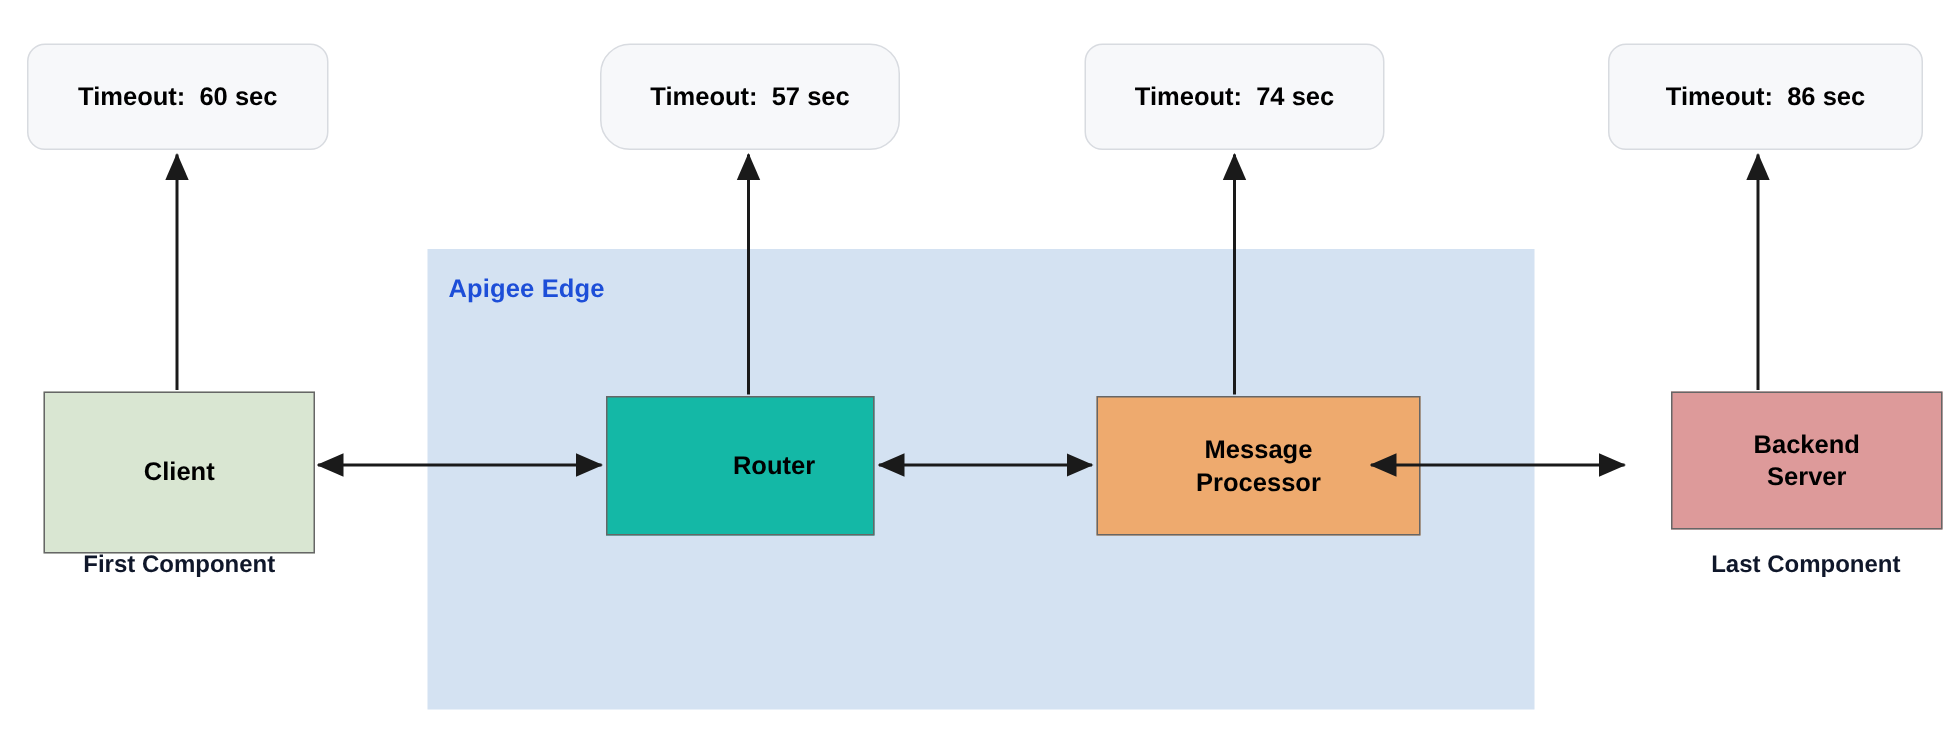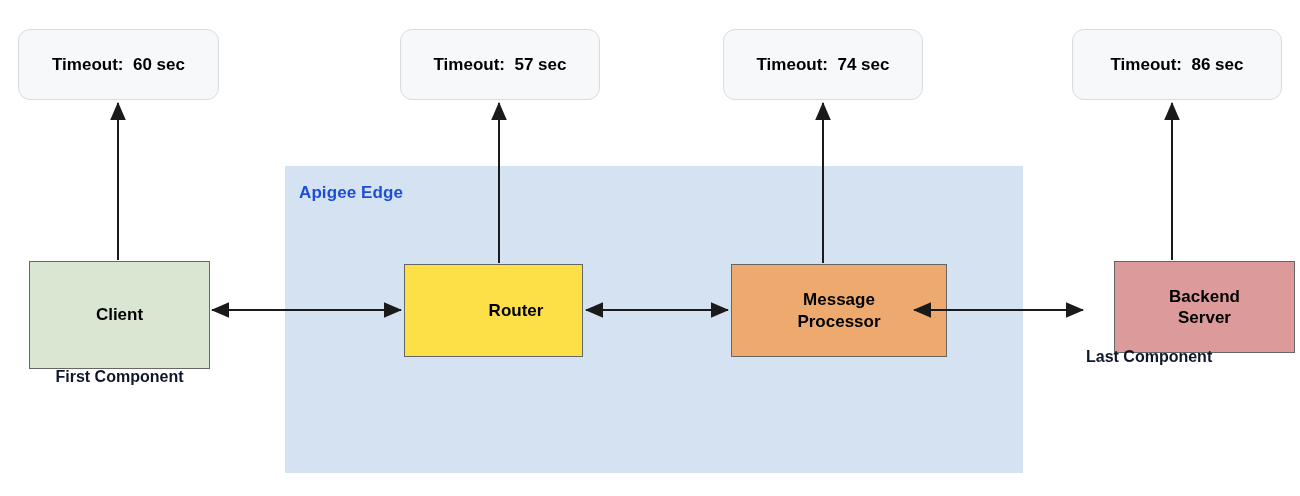--- a/index.html
+++ b/index.html
@@ -48,21 +48,21 @@
     align-items: center;
     justify-content: center;
   }
   .timeout-text {
     font-size: 17px;
     font-weight: bold;
     color: #000000;
     white-space: pre;
   }
   #timeout-box-client   { left: 18px;   top: 29px; width: 201px; }
-  #timeout-box-router   { left: 400px;  top: 29px; width: 200px; }
+  #timeout-box-router   { left: 400px;  top: 29px; width: 200px; border-radius: 20px; }
   #timeout-box-mp       { left: 723px;  top: 29px; width: 200px; }
   #timeout-box-backend  { left: 1072px; top: 29px; width: 210px; }
 
   
   .component-box {
     position: absolute;
     box-sizing: border-box;
     border: 1.5px solid #666666;
     display: flex;
     align-items: center;
@@ -75,42 +75,42 @@
     color: #000000;
     line-height: 1.25;
     white-space: pre-line;
   }
   #box-client {
     left: 29px; top: 261px; width: 181px; height: 108px;
     background: #d9e6d2;
   }
   #box-router {
     left: 404px; top: 264px; width: 179px; height: 93px;
-    background: #fde047;
+    background: #14b8a6;
     padding-left: 45px;
   }
   #box-message-processor {
     left: 731px; top: 264px; width: 216px; height: 93px;
     background: #eeaa6e;
   }
   #box-backend-server {
     left: 1086px; top: 261px; width: 181px; height: 92px;
     background: #dd9a9a;
     margin-left: 28px;
   }
   
   .caption {
     position: absolute;
     font-size: 16px;
     font-weight: bold;
     color: #0f172a;
     white-space: nowrap;
   }
   #caption-first { left: 29px;  top: 368px; width: 181px; text-align: center; }
-  #caption-last  { left: 1086px; top: 348px; width: 181px; text-align: left; }
+  #caption-last  { left: 1086px; top: 368px; width: 181px; text-align: right; }
 
   
   #arrow-layer {
     position: absolute;
     left: 0;
     top: 0;
     width: 1300px;
     height: 496px;
     pointer-events: none;
   }

